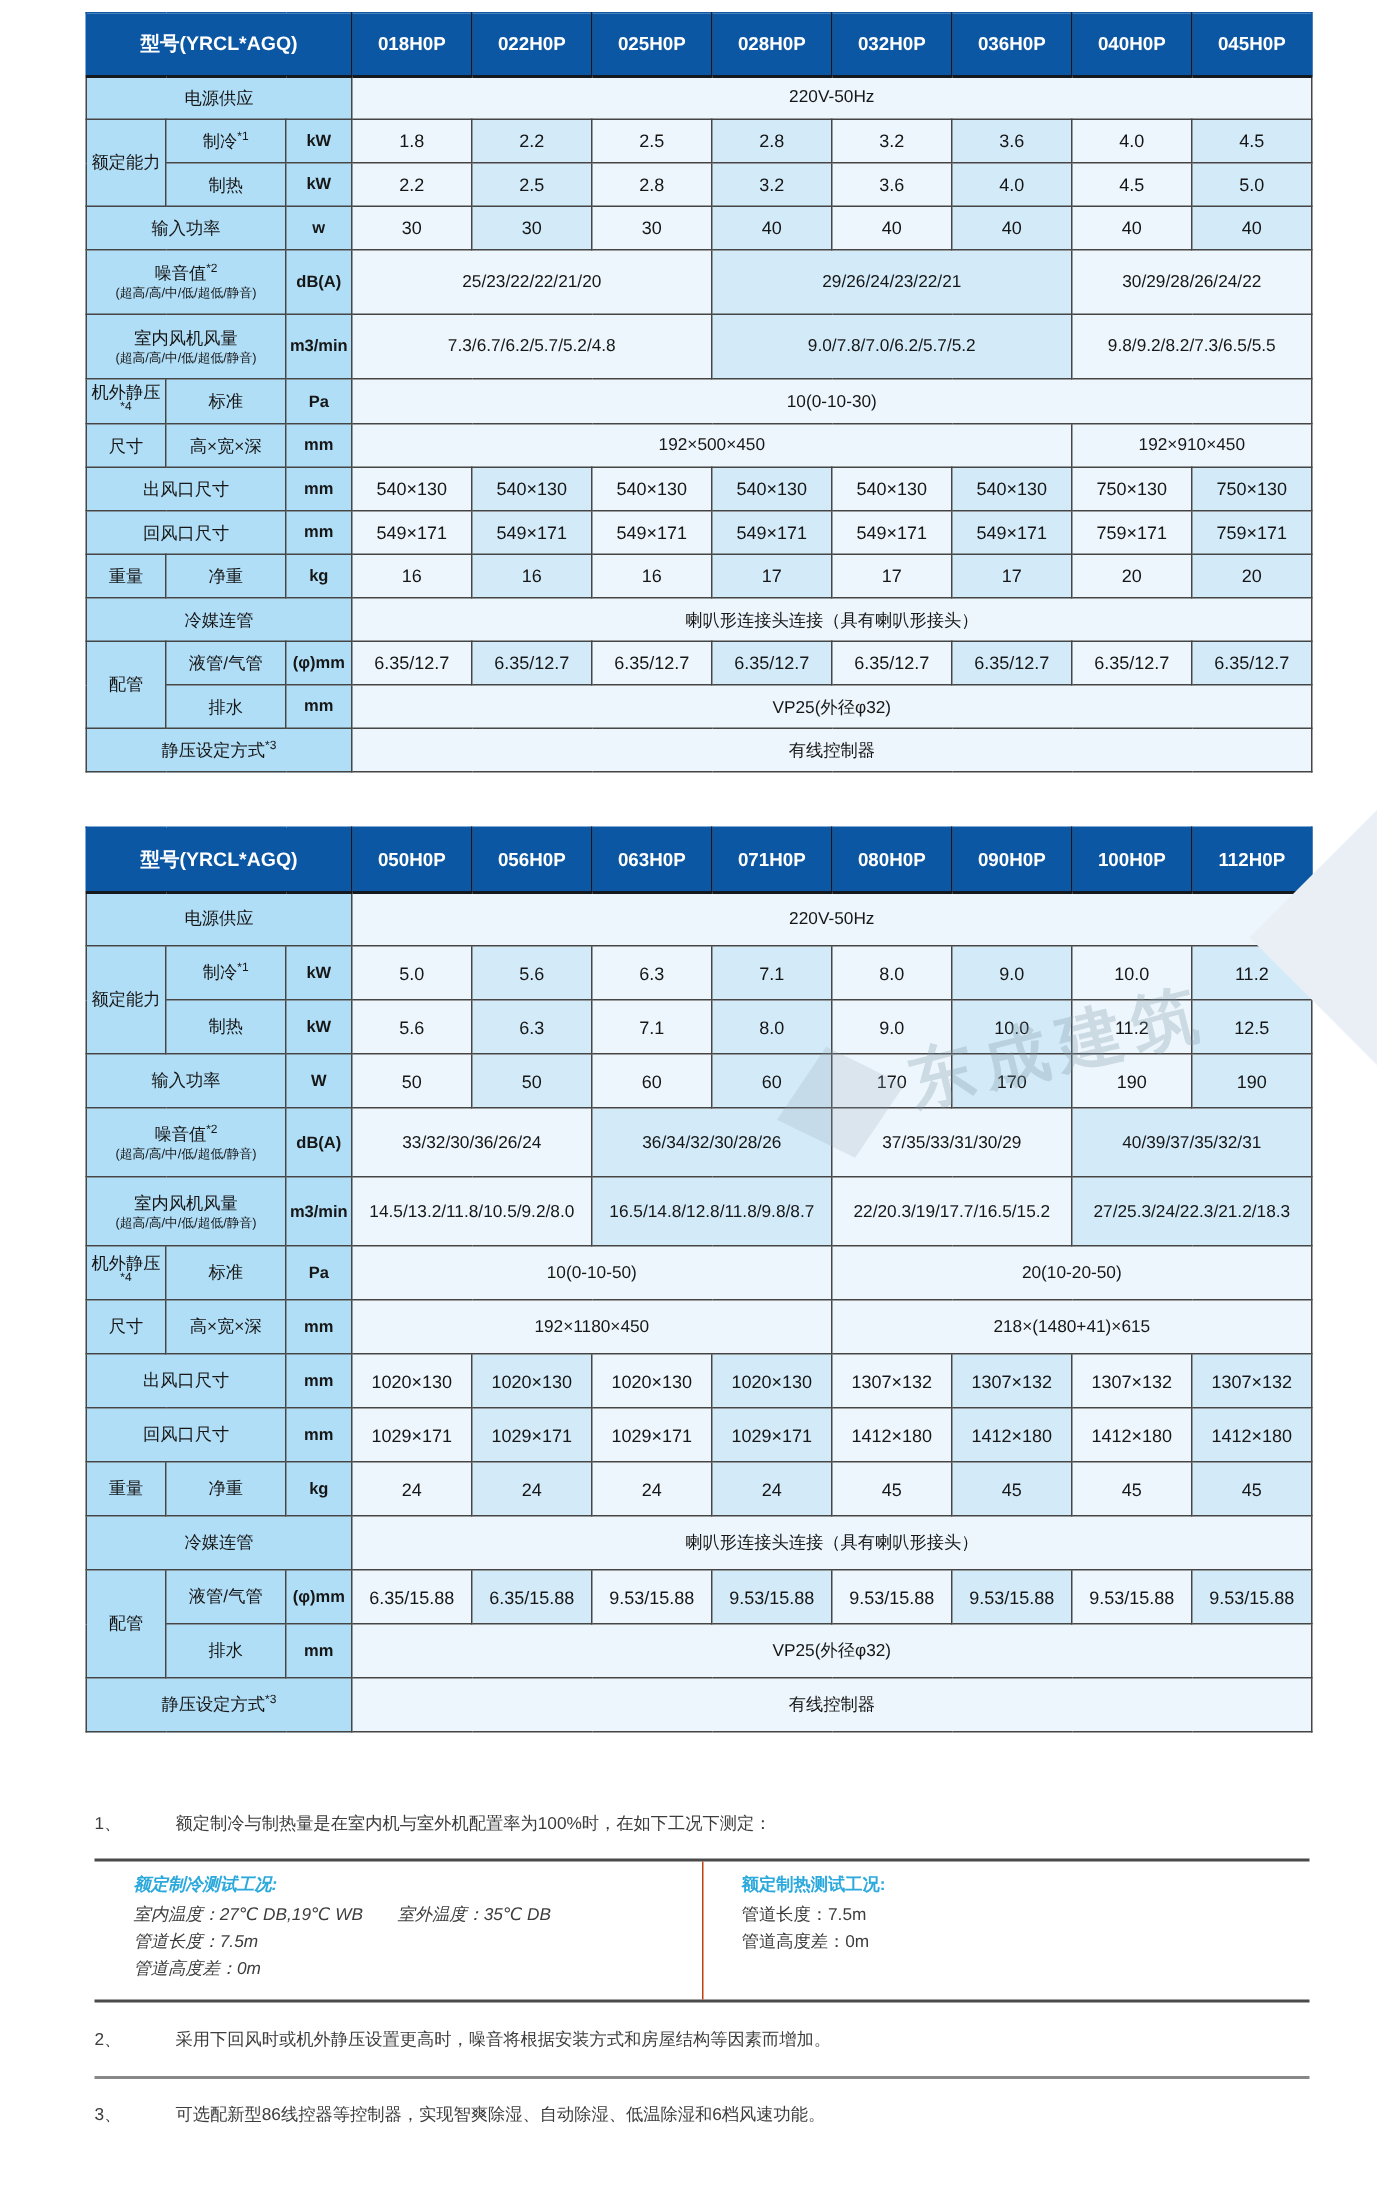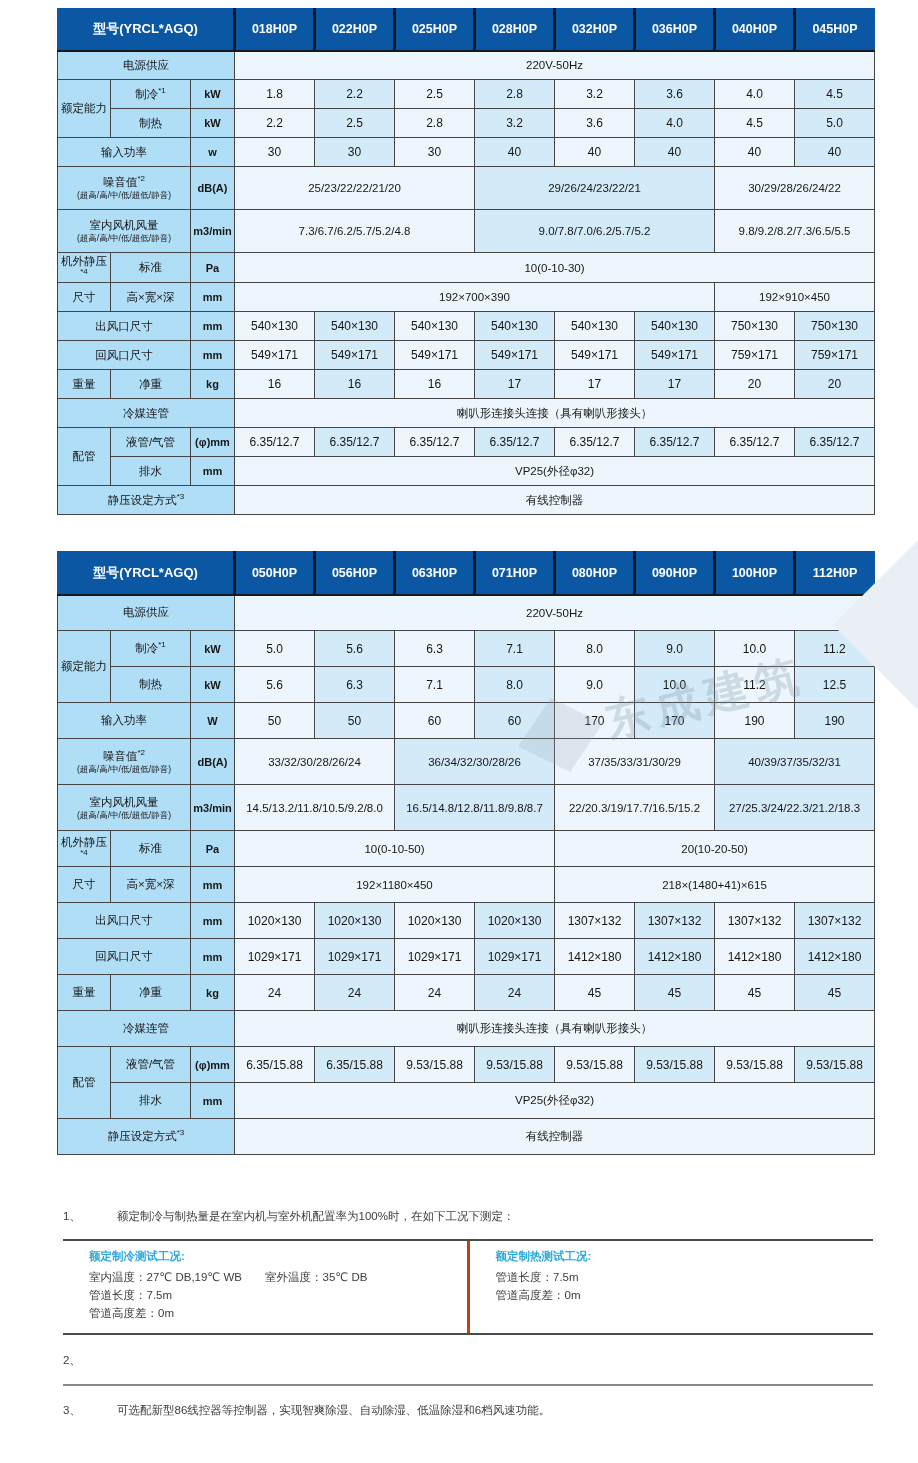--- a/index.html
+++ b/index.html
@@ -12,41 +12,41 @@
     width:918px;height:1463px;background:#ffffff;position:relative;overflow:hidden;
     font-family:"Liberation Sans","DejaVu Sans",sans-serif;
   }
   .page{position:relative;width:918px;height:1463px;padding-top:8px;}
   .tbl-wrap{padding-left:57px;}
   .tbl-wrap.gap{margin-top:36px;}
   table.tbl{border-collapse:collapse;table-layout:fixed;width:816px;}
   .tbl th,.tbl td{border:1px solid var(--border-c);text-align:center;vertical-align:middle;padding:1px 2px;color:#161616;}
   .tbl thead th{
     background:var(--header-bg);color:#fff;font-weight:bold;font-size:12.5px;
-    border:1px solid var(--header-bg);border-right:3px solid #0f172a;border-bottom:2px solid #14191f;
+    border:1px solid var(--header-bg);border-right:1px solid #0f172a;border-bottom:2px solid #14191f;
   }
   .tbl thead th:last-child{border-right:1px solid var(--header-bg);text-align:center;}
   .tbl thead th.title{font-size:13px;}
   .t1 tr{height:29px;} .t1 tr.tall{height:43px;} .t1 thead tr{height:42px;}
   .t2 tr{height:36px;} .t2 tr.tall{height:46px;} .t2 thead tr{height:43px;}
   td.lbl{background:var(--label-bg);font-size:11.5px;}
   td.unit{font-size:11px;font-weight:bold;}
   td.d0{background:var(--cell-light);font-size:12px;}
   td.d1{background:var(--cell-shaded);font-size:12px;}
   td.spanv{font-size:11.5px;}
   .cl-sub{font-size:8.5px;line-height:1.15;margin-top:1px;}
   .tbl sup{font-size:8px;line-height:0;}
   .notes{margin:52px 45px 0 63px;width:810px;color:var(--note-c);}
   .note{display:flex;font-size:11.5px;line-height:1.6;}
   .note-num{flex:0 0 22px;}
   .note-body{flex:1;margin-left:32px;}
   .divider{border-top:2px solid #888888;margin:15px 0;}
   .cond-box{display:flex;border-top:2px solid #4a4a4a;border-bottom:2px solid #4a4a4a;margin:14px 0 16px 0;}
   .cond-col{flex:1;padding:8px 8px 10px 26px;}
-  .cond-col.first{border-right:3px solid #c2410c;}
+  .cond-col.first{border-right:1px solid #c2410c;font-style:italic;}
   .cond-heading{color:var(--accent);font-weight:bold;font-size:11.5px;margin-bottom:5px;}
   .cond-line{font-size:11.5px;line-height:1.55;}
   .wm-diamond{position:absolute;left:860px;top:560px;width:130px;height:130px;background:#E9EFF4;transform:rotate(45deg);z-index:3;pointer-events:none;}
   .wm{position:absolute;left:528px;top:678px;z-index:3;pointer-events:none;transform:rotate(-14deg);white-space:nowrap;}
   .wm-logo{display:inline-block;width:58px;height:58px;background:rgba(150,170,185,0.22);transform:rotate(40deg) skewX(-8deg);vertical-align:middle;margin-right:14px;}
   .wm-text{font-size:44px;font-weight:bold;letter-spacing:7px;color:rgba(130,152,168,0.30);vertical-align:middle;}
 </style>
 </head>
 <body>
 
@@ -138,21 +138,21 @@
           <tr>
             <td class="lbl"><span class="cl-main">机外静压<sup>*4</sup></span></td>
             <td class="lbl"><span class="cl-main">标准</span></td>
             <td class="lbl unit"><span class="cl-main">Pa</span></td>
             <td colspan="8" class="d0 spanv"><span class="cl-main">10(0-10-30)</span></td>
           </tr>
           <tr>
             <td class="lbl"><span class="cl-main">尺寸</span></td>
             <td class="lbl"><span class="cl-main">高×宽×深</span></td>
             <td class="lbl unit"><span class="cl-main">mm</span></td>
-            <td colspan="6" class="d0 spanv"><span class="cl-main">192×700×390</span></td>
+            <td colspan="6" class="d0 spanv"><span class="cl-main">192×500×450</span></td>
             <td colspan="2" class="d0 spanv"><span class="cl-main">192×910×450</span></td>
           </tr>
           <tr>
             <td colspan="2" class="lbl"><span class="cl-main">出风口尺寸</span></td>
             <td class="lbl unit"><span class="cl-main">mm</span></td>
             <td class="d0"><span class="cl-main">540×130</span></td>
             <td class="d1"><span class="cl-main">540×130</span></td>
             <td class="d0"><span class="cl-main">540×130</span></td>
             <td class="d1"><span class="cl-main">540×130</span></td>
             <td class="d0"><span class="cl-main">540×130</span></td>
@@ -280,21 +280,21 @@
             <td class="d0"><span class="cl-main">60</span></td>
             <td class="d1"><span class="cl-main">60</span></td>
             <td class="d0"><span class="cl-main">170</span></td>
             <td class="d1"><span class="cl-main">170</span></td>
             <td class="d0"><span class="cl-main">190</span></td>
             <td class="d1"><span class="cl-main">190</span></td>
           </tr>
           <tr class="tall">
             <td colspan="2" class="lbl"><span class="cl-main">噪音值<sup>*2</sup></span><div class="cl-sub">(超高/高/中/低/超低/静音)</div></td>
             <td class="lbl unit"><span class="cl-main">dB(A)</span></td>
-            <td colspan="2" class="d0 spanv"><span class="cl-main">33/32/30/28/26/24</span></td>
+            <td colspan="2" class="d0 spanv"><span class="cl-main">33/32/30/36/26/24</span></td>
             <td colspan="2" class="d1 spanv"><span class="cl-main">36/34/32/30/28/26</span></td>
             <td colspan="2" class="d0 spanv"><span class="cl-main">37/35/33/31/30/29</span></td>
             <td colspan="2" class="d1 spanv"><span class="cl-main">40/39/37/35/32/31</span></td>
           </tr>
           <tr class="tall">
             <td colspan="2" class="lbl"><span class="cl-main">室内风机风量</span><div class="cl-sub">(超高/高/中/低/超低/静音)</div></td>
             <td class="lbl unit"><span class="cl-main">m3/min</span></td>
             <td colspan="2" class="d0 spanv"><span class="cl-main">14.5/13.2/11.8/10.5/9.2/8.0</span></td>
             <td colspan="2" class="d1 spanv"><span class="cl-main">16.5/14.8/12.8/11.8/9.8/8.7</span></td>
             <td colspan="2" class="d0 spanv"><span class="cl-main">22/20.3/19/17.7/16.5/15.2</span></td>
@@ -396,20 +396,21 @@
         </div>
         <div class="cond-col">
           <div class="cond-heading">额定制热测试工况:</div>
           <div class="cond-line">管道长度：7.5m</div>
           <div class="cond-line">管道高度差：0m</div>
         </div>
       </div>
       <div class="note">
         <span class="note-num">2、</span>
         <div class="note-body">
+          <div>采用下回风时或机外静压设置更高时，噪音将根据安装方式和房屋结构等因素而增加。</div>
         </div>
       </div>
       <div class="divider"></div>
       <div class="note">
         <span class="note-num">3、</span>
         <div class="note-body">
           <div>可选配新型86线控器等控制器，实现智爽除湿、自动除湿、低温除湿和6档风速功能。</div>
         </div>
       </div>
     </div>

